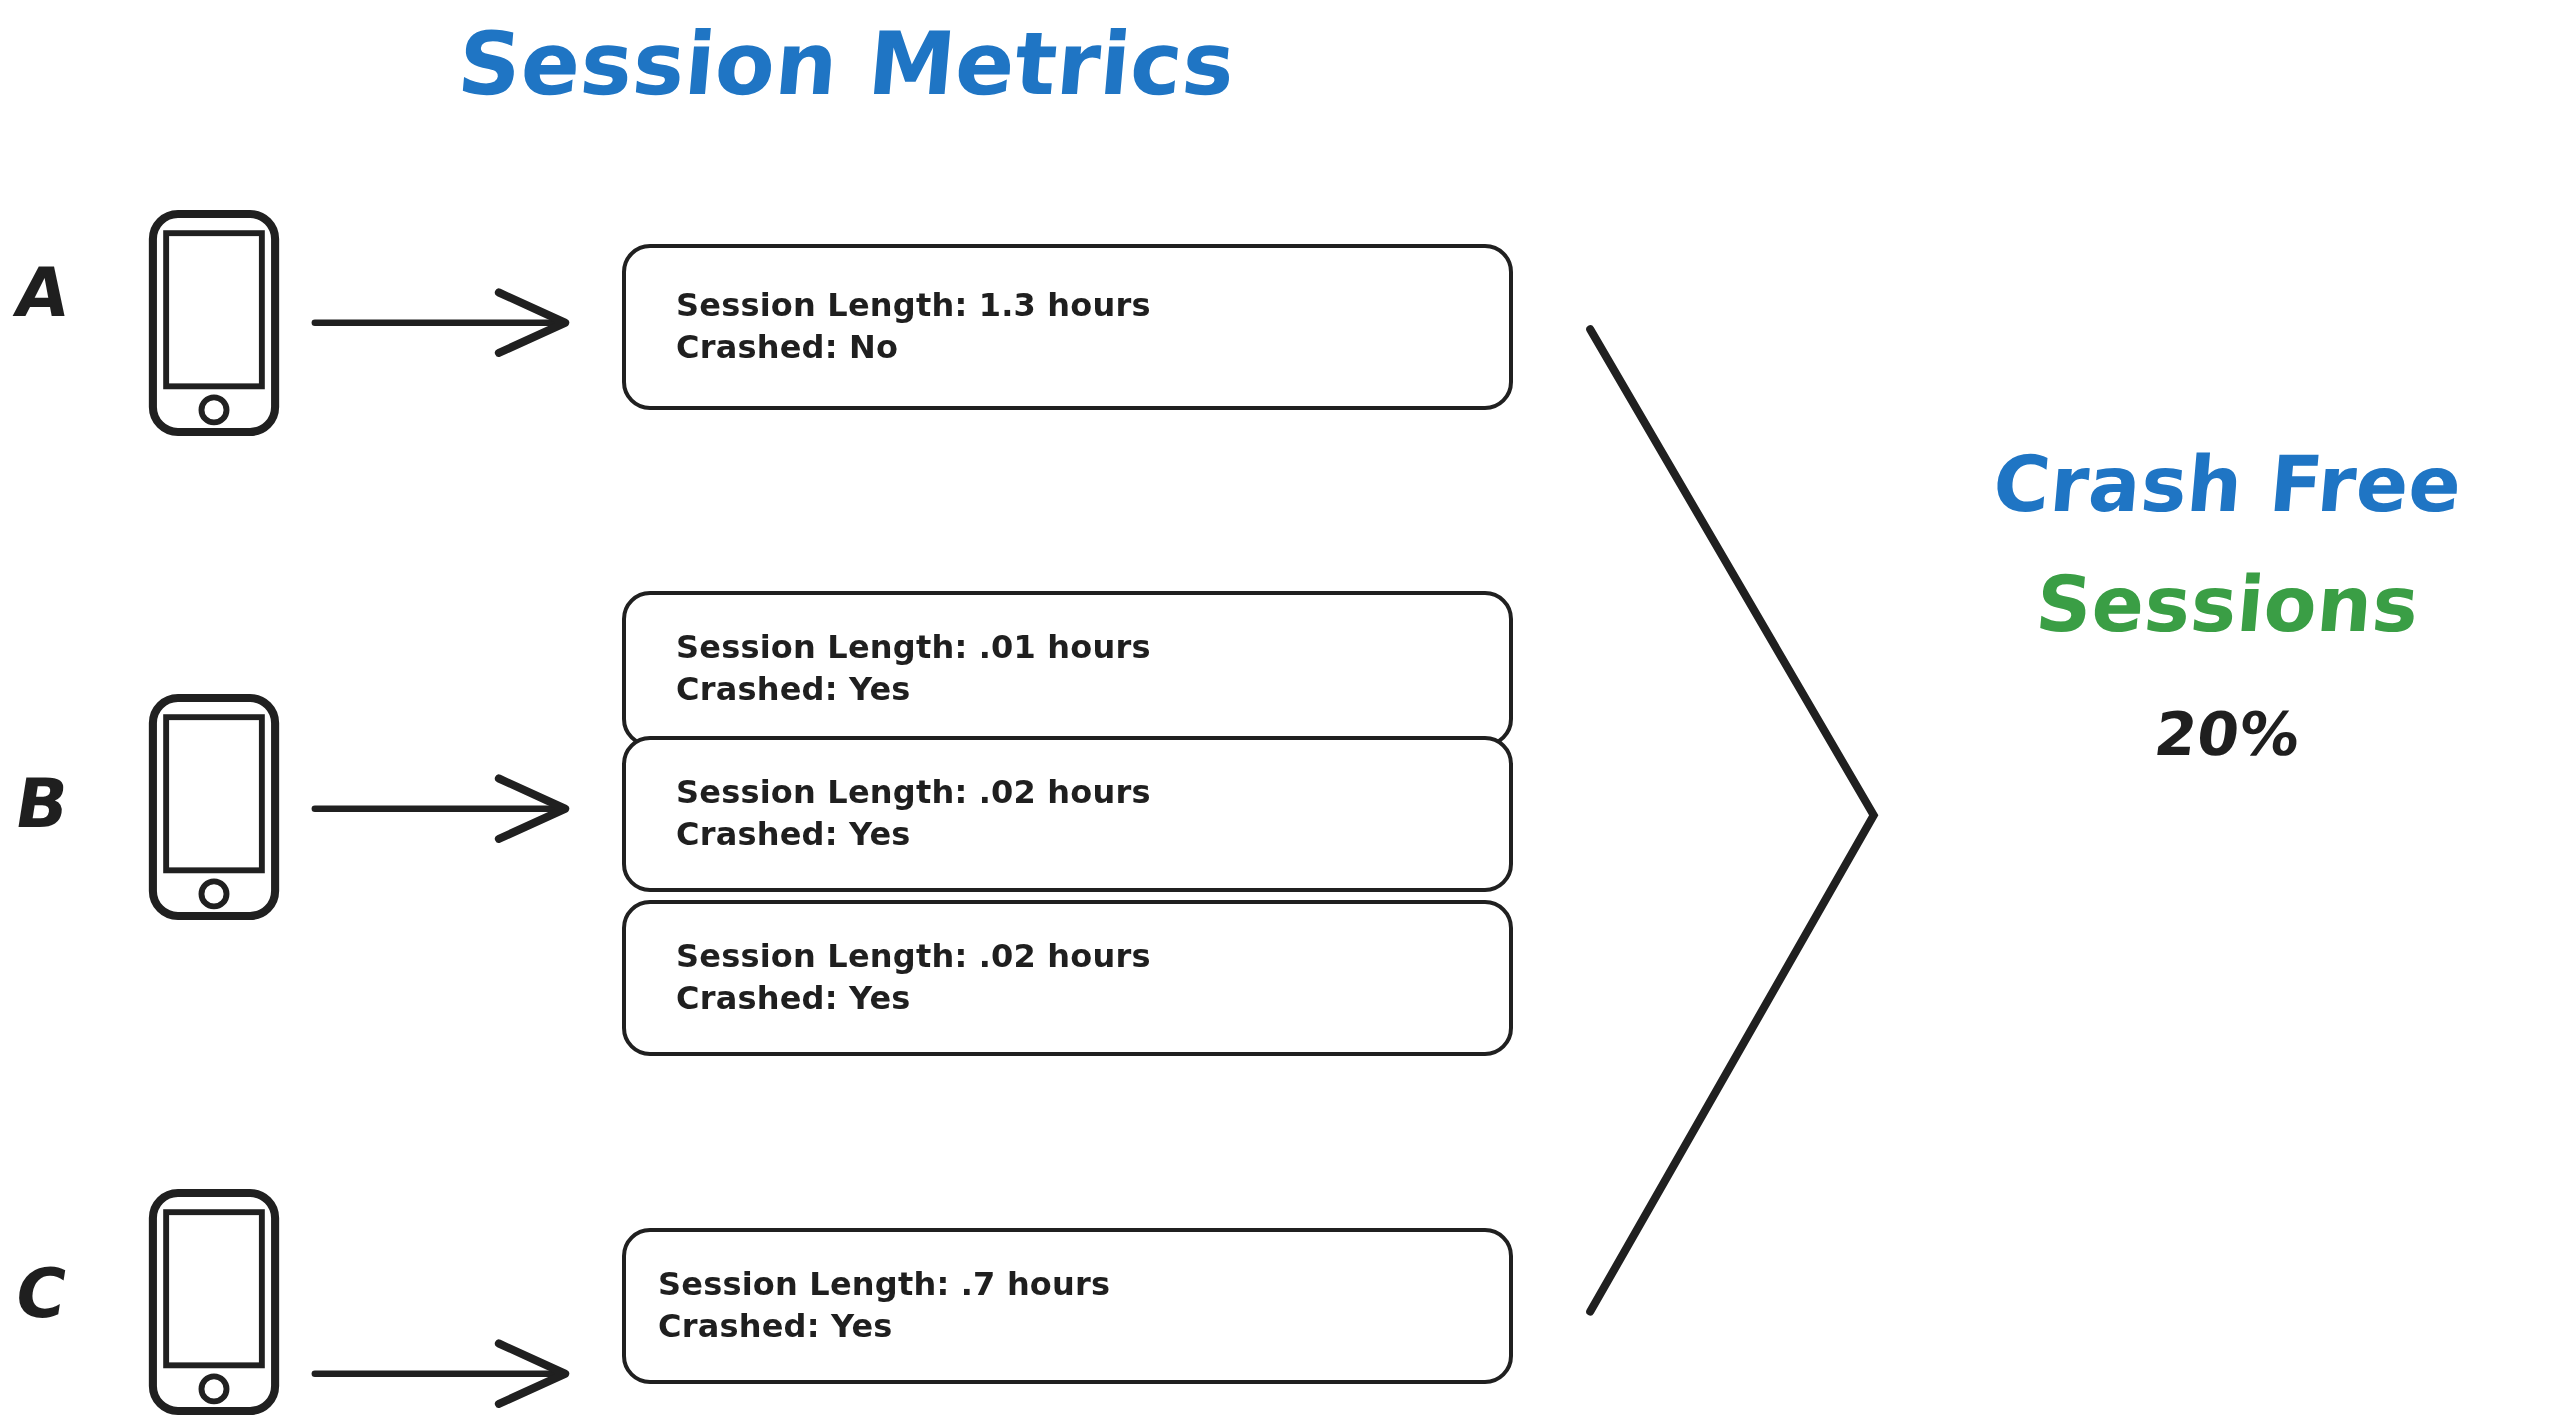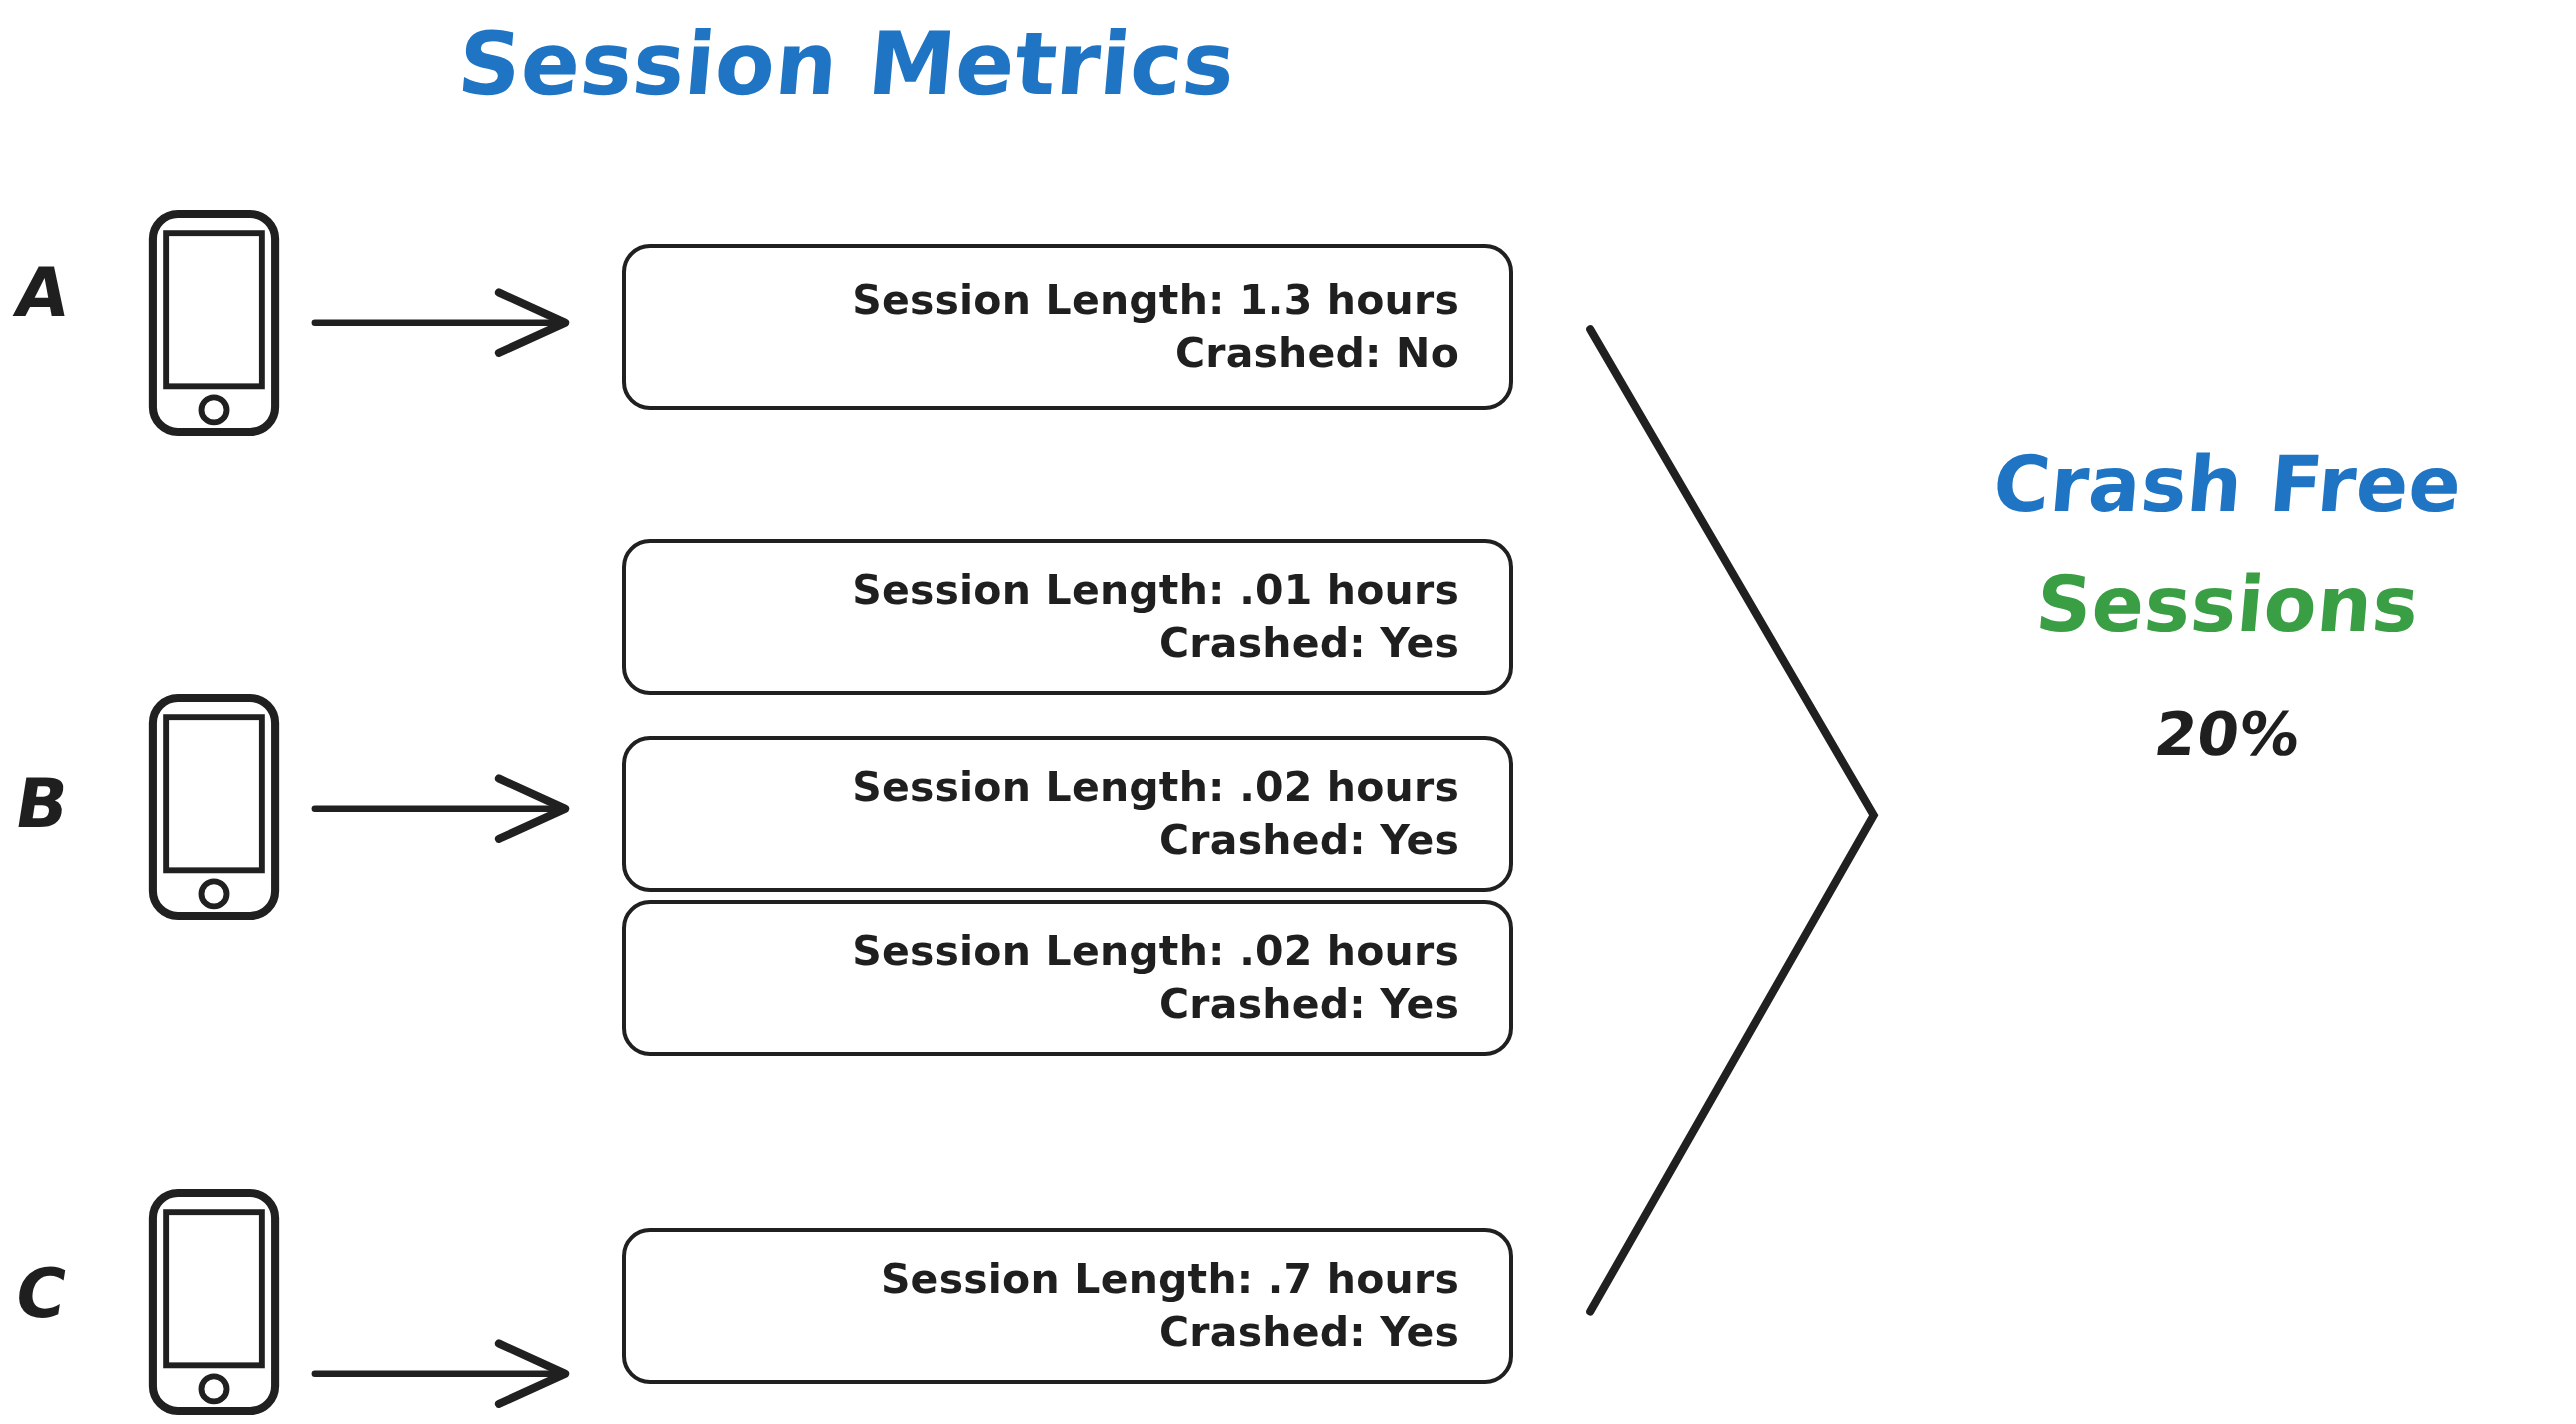--- a/index.html
+++ b/index.html
@@ -75,25 +75,24 @@
     border: 4.4px solid #202020;
     border-radius: 28px;
     background: #ffffff;
     display: flex;
     flex-direction: column;
     justify-content: center;
     padding: 0 50px;
   }
   .card-line {
     color: #1f1f1f;
-    font-size: 41px;
+    font-size: 32px;
     line-height: 1.30;
     white-space: nowrap;
     letter-spacing: 0.2px;
-    text-align: right;
   }
 
   
   #bracket {
     position: absolute;
     left: 1546px;
     top: 294px;
     width: 383px;
     height: 1075px;
     pointer-events: none;
@@ -171,21 +170,21 @@
     </svg>
   </div>
 
   <div class="arrow" style="left:309px; top:766px; width:265px;">
     <svg viewBox="0 0 360 110" xmlns="http://www.w3.org/2000/svg">
       <line x1="8" y1="58" x2="345" y2="58" stroke="#202020" stroke-width="9" stroke-linecap="round"></line>
       <polyline points="258,17 348,58 258,99" fill="none" stroke="#202020" stroke-width="11" stroke-linecap="round" stroke-linejoin="round"></polyline>
     </svg>
   </div>
 
-  <div class="card" style="top:539px; height:156px;">
+  <div class="card" style="top:591px; height:156px;">
     <div class="card-line hand-light">Session Length: .01 hours</div>
     <div class="card-line hand-light">Crashed: Yes</div>
   </div>
 
   <div class="card" style="top:736px; height:156px;">
     <div class="card-line hand-light">Session Length: .02 hours</div>
     <div class="card-line hand-light">Crashed: Yes</div>
   </div>
 
   <div class="card" style="top:900px; height:156px;">

